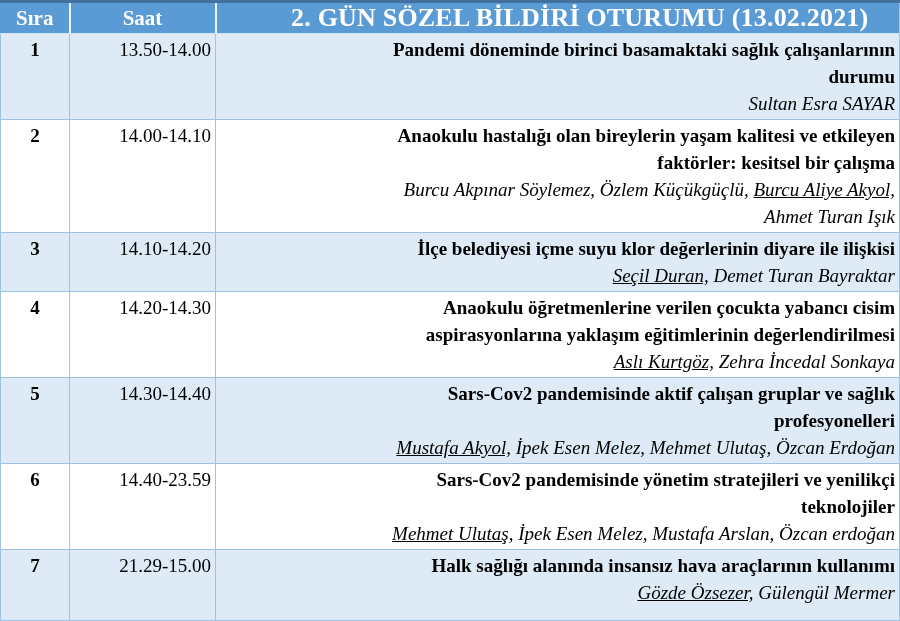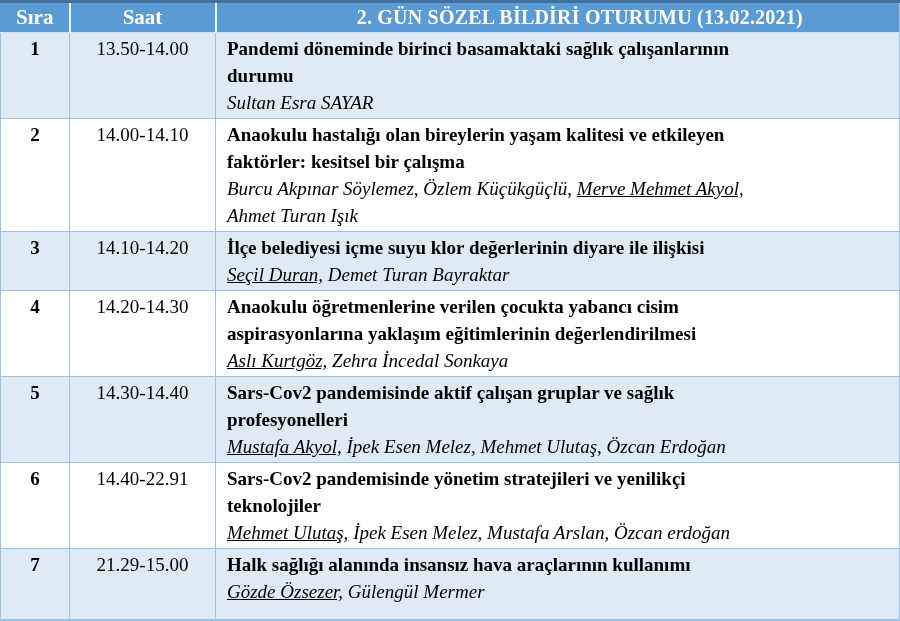--- a/index.html
+++ b/index.html
@@ -42,34 +42,34 @@
     font-size: 21px;
     height: 29px;
     padding: 0;
     text-align: center;
     vertical-align: middle;
     border-top: 3px solid var(--top-border);
     border-bottom: 1px solid #CFE2F3;
     border-left: 2px solid #EAF2FA;
   }
   thead th:first-child { border-left: 1px solid var(--header-bg); }
-  thead th.session { font-size: 20px; letter-spacing: 0.2px; padding-left: 44px; }
+  thead th.session { font-size: 26px; letter-spacing: 0.2px; padding-left: 44px; }
   tbody td {
     border: 1px solid var(--grid-border);
     vertical-align: top;
     font-size: 19px;
     line-height: 27px;
     padding: 2px 4px;
   }
   tbody tr:nth-child(odd)  td { background: var(--band-row-bg); }
   tbody tr:nth-child(even) td { background: var(--plain-row-bg); }
   tbody tr:last-child td { padding-bottom: 14px; }
   td.c-num  { text-align: center; font-weight: bold; }
-  td.c-time { text-align: center; }
-  td.c-content { padding-left: 11px; padding-right: 4px; }
+  td.c-time { text-align: right; }
+  td.c-content { padding-left: 11px; padding-right: 4px; text-align: right; }
   .title-line  { font-weight: bold; }
   .author-line { font-style: italic; }
   .u { text-decoration: underline; }
 </style>
 </head>
 <body>
 
 <div class="page">
   <table class="session-table">
     <colgroup>
@@ -93,21 +93,21 @@
             <div class="title-line">durumu</div>
             <div class="author-line"><span>Sultan Esra SAYAR</span></div>
           </td>
         </tr>
         <tr>
           <td class="c-num">2</td>
           <td class="c-time">14.00-14.10</td>
           <td class="c-content">
             <div class="title-line">Anaokulu hastalığı olan bireylerin yaşam kalitesi ve etkileyen</div>
             <div class="title-line">faktörler: kesitsel bir çalışma</div>
-            <div class="author-line"><span>Burcu Akpınar Söylemez, Özlem Küçükgüçlü, </span><span class="u">Merve Mehmet Akyol,</span></div>
+            <div class="author-line"><span>Burcu Akpınar Söylemez, Özlem Küçükgüçlü, </span><span class="u">Burcu Aliye Akyol,</span></div>
             <div class="author-line"><span>Ahmet Turan Işık</span></div>
           </td>
         </tr>
         <tr>
           <td class="c-num">3</td>
           <td class="c-time">14.10-14.20</td>
           <td class="c-content">
             <div class="title-line">İlçe belediyesi içme suyu klor değerlerinin diyare ile ilişkisi</div>
             <div class="author-line"><span class="u">Seçil Duran,</span><span> Demet Turan Bayraktar</span></div>
           </td>
@@ -125,21 +125,21 @@
           <td class="c-num">5</td>
           <td class="c-time">14.30-14.40</td>
           <td class="c-content">
             <div class="title-line">Sars-Cov2 pandemisinde aktif çalışan gruplar ve sağlık</div>
             <div class="title-line">profesyonelleri</div>
             <div class="author-line"><span class="u">Mustafa Akyol,</span><span> İpek Esen Melez, Mehmet Ulutaş, Özcan Erdoğan</span></div>
           </td>
         </tr>
         <tr>
           <td class="c-num">6</td>
-          <td class="c-time">14.40-22.91</td>
+          <td class="c-time">14.40-23.59</td>
           <td class="c-content">
             <div class="title-line">Sars-Cov2 pandemisinde yönetim stratejileri ve yenilikçi</div>
             <div class="title-line">teknolojiler</div>
             <div class="author-line"><span class="u">Mehmet Ulutaş,</span><span> İpek Esen Melez, Mustafa Arslan, Özcan erdoğan</span></div>
           </td>
         </tr>
         <tr>
           <td class="c-num">7</td>
           <td class="c-time">21.29-15.00</td>
           <td class="c-content">

